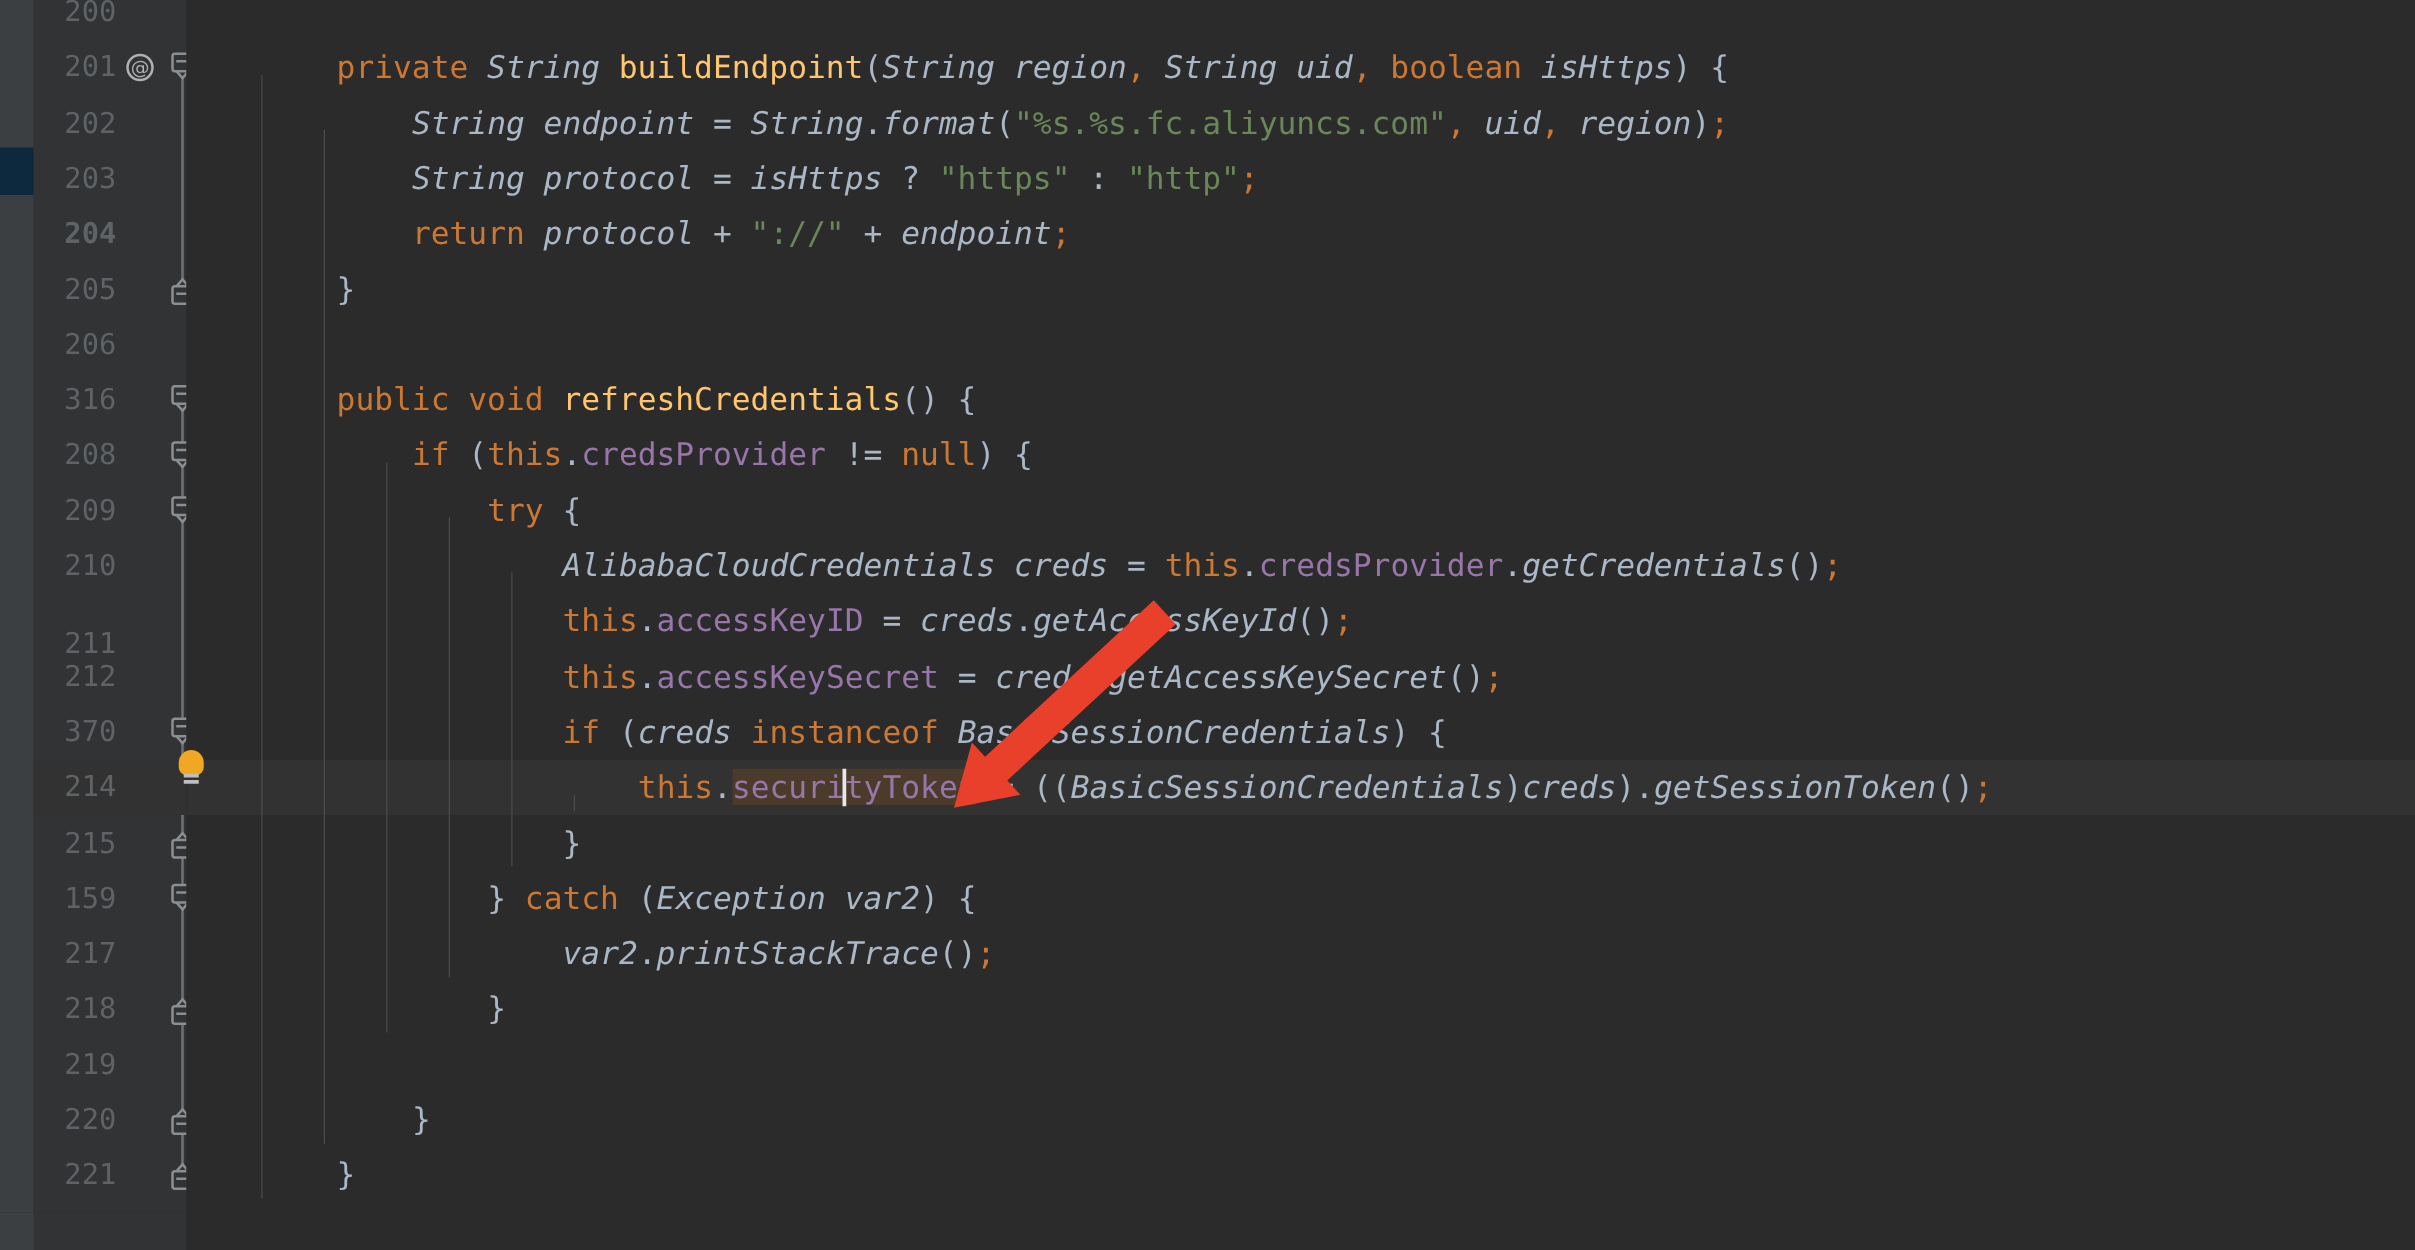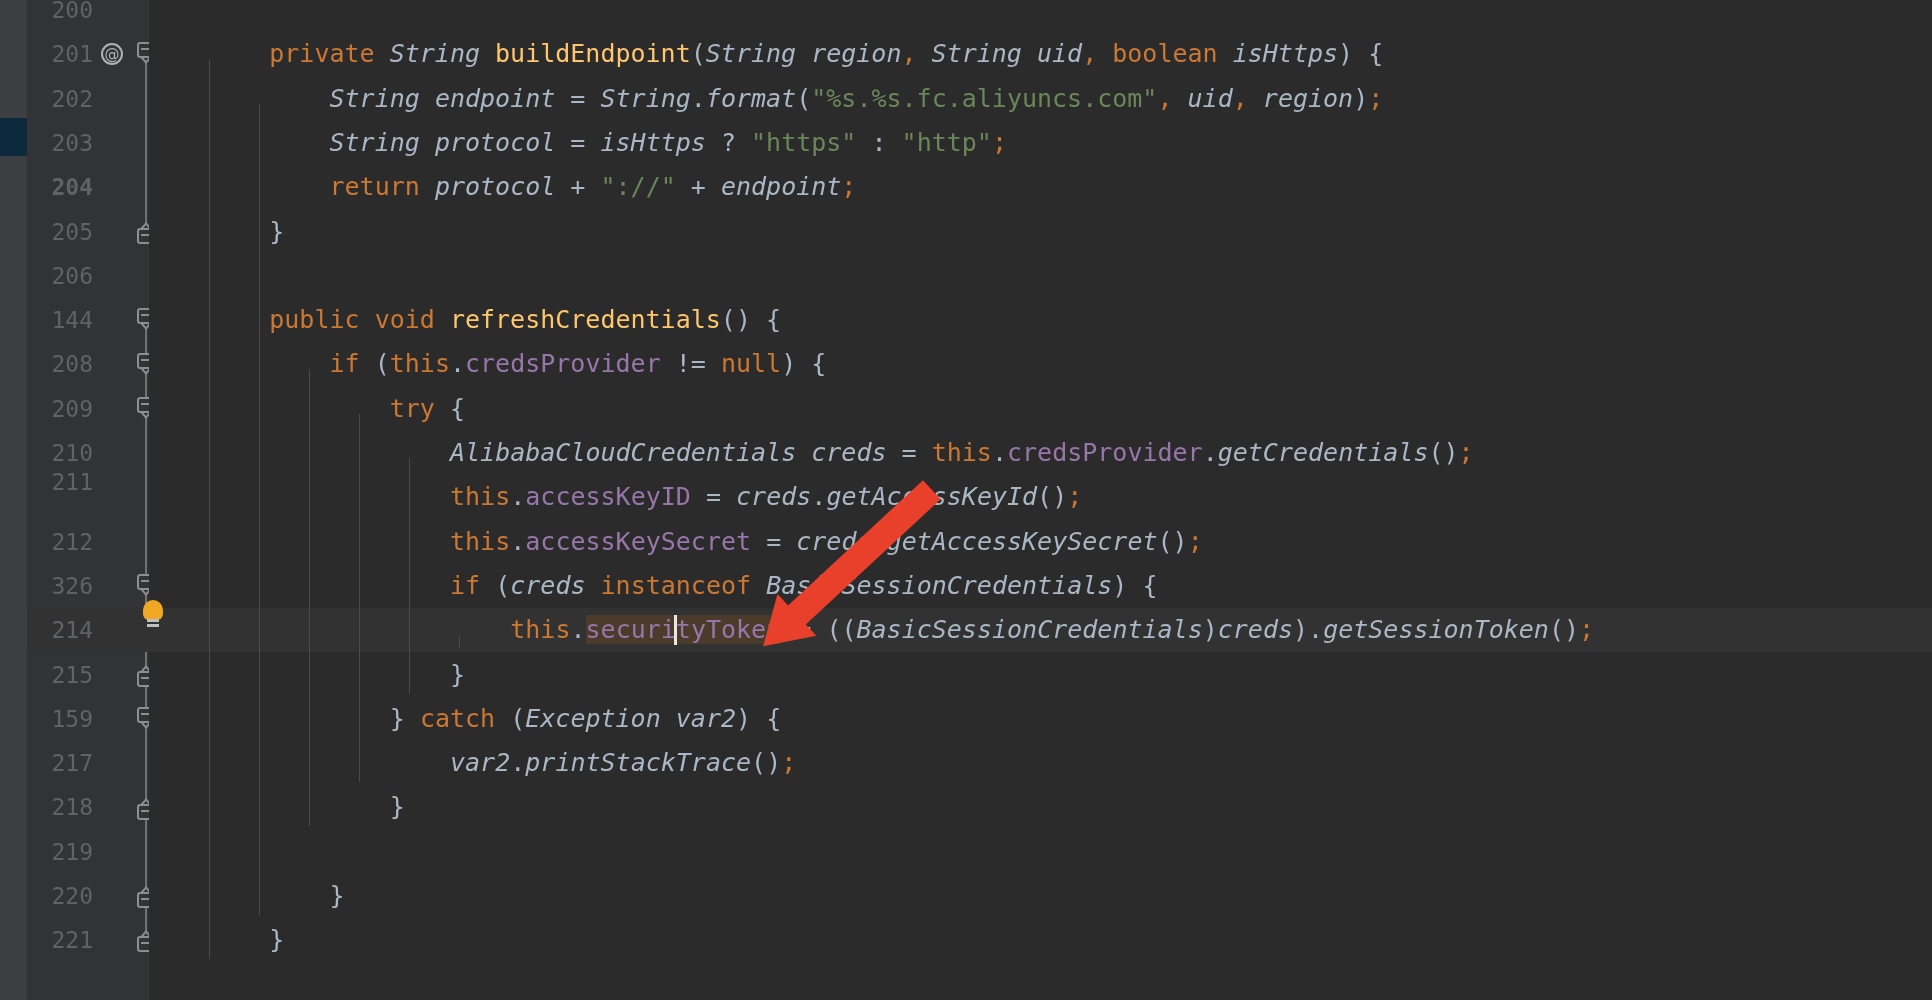--- a/index.html
+++ b/index.html
@@ -308,39 +308,39 @@
       <div class="gutter-row" style="top: 165.2px; font-weight: bold;">
         <div class="lineno">204</div>
       </div>
       <div class="gutter-row" style="top: 209.5px;">
         <div class="lineno">205</div>
       </div>
       <div class="gutter-row" style="top: 253.8px;">
         <div class="lineno">206</div>
       </div>
       <div class="gutter-row" style="top: 298.1px;">
-        <div class="lineno">144</div>
+        <div class="lineno">316</div>
       </div>
       <div class="gutter-row" style="top: 342.4px;">
         <div class="lineno">208</div>
       </div>
       <div class="gutter-row" style="top: 386.7px;">
         <div class="lineno">209</div>
       </div>
       <div class="gutter-row" style="top: 431px;">
         <div class="lineno">210</div>
       </div>
-      <div class="gutter-row" style="top: 460px;">
+      <div class="gutter-row" style="top: 493px;">
         <div class="lineno">211</div>
       </div>
       <div class="gutter-row" style="top: 519.6px;">
         <div class="lineno">212</div>
       </div>
       <div class="gutter-row" style="top: 563.9px;">
-        <div class="lineno">326</div>
+        <div class="lineno">370</div>
       </div>
       <div class="gutter-row current" style="top: 608.2px;">
         <div class="lineno">214</div>
       </div>
       <div class="gutter-row" style="top: 652.5px;">
         <div class="lineno">215</div>
       </div>
       <div class="gutter-row" style="top: 696.8px;">
         <div class="lineno">159</div>
       </div>

